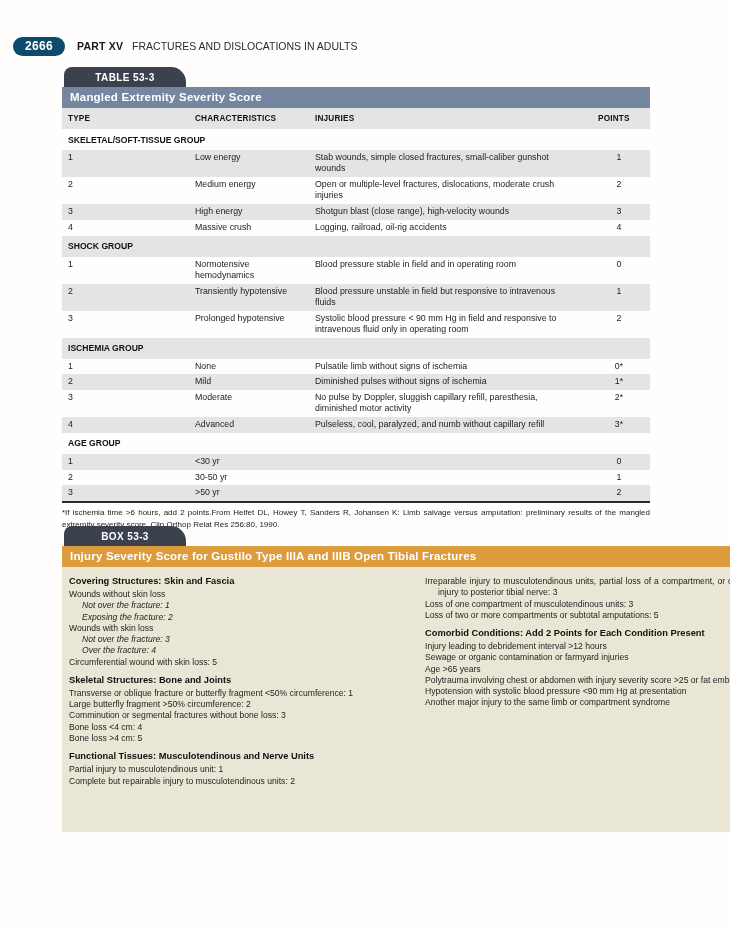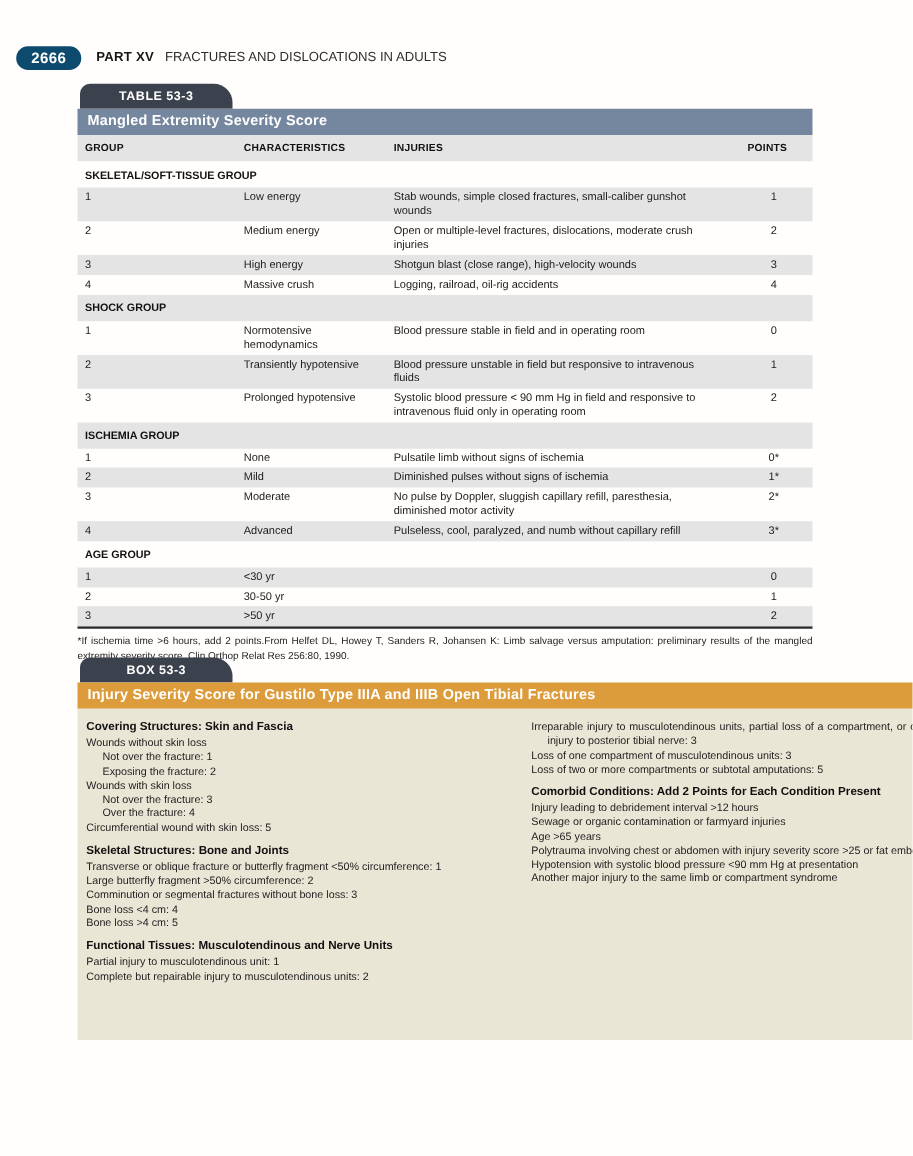--- a/index.html
+++ b/index.html
@@ -35,41 +35,41 @@
   .table-footnote { margin-top:4px; font-size:8px; line-height:1.5; color:#1d1d1d; text-align:justify; }
 
   
   .box-section { position:absolute; left:62px; top:526px; width:708px; }
   .box-content { background:#eae6d6; min-height:265px; padding:9px 7px 14px; display:flex; gap:18px; }
   .box-col { flex:1 1 0; }
   .blk { margin-top:7px; }
   .blk:first-child { margin-top:0; }
   .bhead { font-weight:bold; font-size:9.3px; line-height:1.25; color:#101010; margin-bottom:1.5px; }
   .ln { font-size:8.6px; line-height:1.31; color:#1e1e1e; text-align:justify; padding-left:13px; text-indent:-13px; }
-  .ln.ind { margin-left:13px; }
+  .ln.ind { margin-left:13px;font-style:italic; }
 </style>
 </head>
 <body>
 
 <div class="page">
 
   <div class="page-header">
     <div class="page-num">2666</div>
     <div class="part-line">
       <span class="part-label">PART XV</span>
       <span class="part-title">FRACTURES AND DISLOCATIONS IN ADULTS</span>
     </div>
   </div>
 
   <div class="table-section">
     <div class="tab">TABLE 53-3</div>
     <div class="bar blue">Mangled Extremity Severity Score</div>
     <div class="mtable">
         <div class="row colhead gray">
-          <div class="c0">GROUP</div>
+          <div class="c0">TYPE</div>
           <div class="c1">CHARACTERISTICS</div>
           <div class="c2">INJURIES</div>
           <div class="c3">POINTS</div>
         </div>
         <div class="row grouprow">
           <div class="gcell">SKELETAL/SOFT-TISSUE GROUP</div>
         </div>
         <div class="row datarow gray">
           <div class="c0">1</div>
           <div class="c1">Low energy</div>

